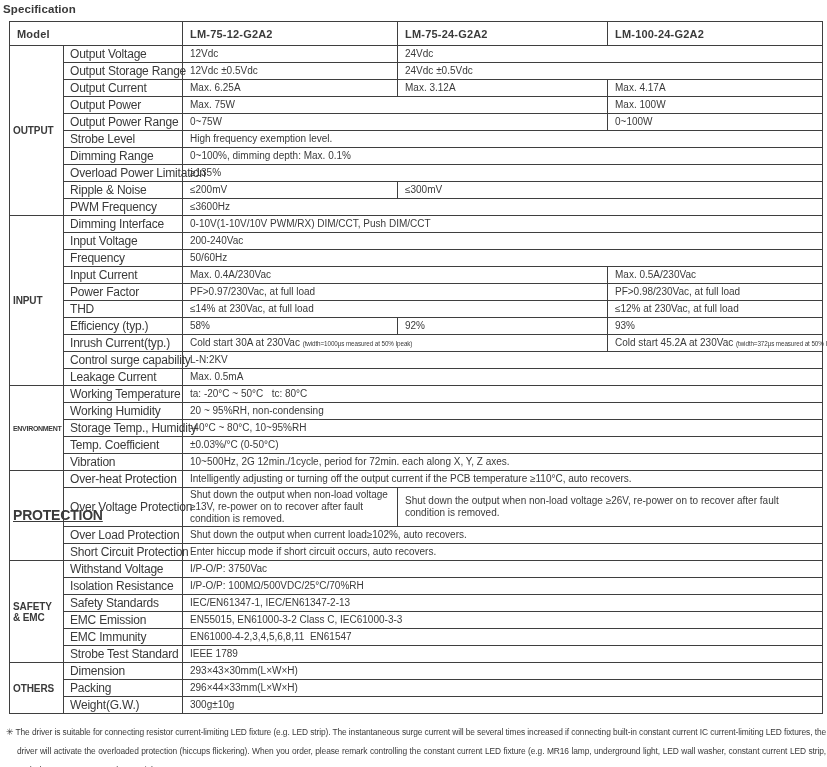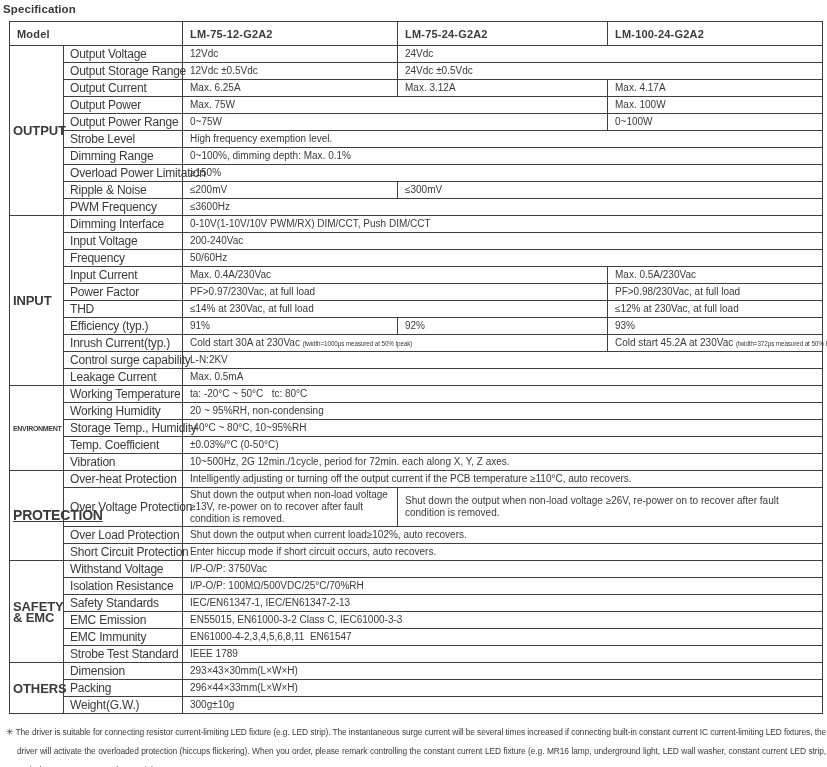--- a/index.html
+++ b/index.html
@@ -33,21 +33,21 @@
     height: 24px;
     font-size: 11px;
     font-weight: bold;
     padding: 2px 7px;
     letter-spacing: 0.2px;
   }
   thead th.model-head { font-size: 11px; }
   tbody td { height: 16px; }
   td.section-cell {
     font-weight: bold;
-    font-size: 13px;
+    font-size: 10px;
     padding: 2px 3px;
     letter-spacing: -0.1px;
     line-height: 11px;
   }
   td.sec-environment { font-size: 7px; letter-spacing: -0.3px; }
   td.sec-protection  { font-size: 14px; letter-spacing: -0.2px; text-decoration: underline; }
   td.label-cell {
     font-size: 12px;
     letter-spacing: -0.2px;
     padding: 1px 4px 1px 6px;
@@ -130,21 +130,21 @@
         <tr>
           <td class="label-cell">Strobe Level</td>
           <td class="value-cell" colspan="3">High frequency exemption level.</td>
         </tr>
         <tr>
           <td class="label-cell">Dimming Range</td>
           <td class="value-cell" colspan="3">0~100%, dimming depth: Max. 0.1%</td>
         </tr>
         <tr>
           <td class="label-cell">Overload Power Limitation</td>
-          <td class="value-cell" colspan="3">≥150%</td>
+          <td class="value-cell" colspan="3">≥135%</td>
         </tr>
         <tr>
           <td class="label-cell">Ripple &amp; Noise</td>
           <td class="value-cell">≤200mV</td>
           <td class="value-cell" colspan="2">≤300mV</td>
         </tr>
         <tr>
           <td class="label-cell">PWM Frequency</td>
           <td class="value-cell" colspan="3">≤3600Hz</td>
         </tr>
@@ -171,21 +171,21 @@
           <td class="value-cell" colspan="2">PF&gt;0.97/230Vac, at full load</td>
           <td class="value-cell">PF&gt;0.98/230Vac, at full load</td>
         </tr>
         <tr>
           <td class="label-cell">THD</td>
           <td class="value-cell" colspan="2">≤14% at 230Vac, at full load</td>
           <td class="value-cell">≤12% at 230Vac, at full load</td>
         </tr>
         <tr>
           <td class="label-cell">Efficiency (typ.)</td>
-          <td class="value-cell">91%</td>
+          <td class="value-cell">58%</td>
           <td class="value-cell">92%</td>
           <td class="value-cell">93%</td>
         </tr>
         <tr>
           <td class="label-cell">Inrush Current(typ.)</td>
           <td class="value-cell has-note" colspan="2"><span>Cold start 30A at 230Vac</span> <span class="small-note">(twidth=1000μs measured at 50% Ipeak)</span></td>
           <td class="value-cell has-note"><span>Cold start 45.2A at 230Vac</span> <span class="small-note">(twidth=372μs measured at 50% Ipeak)</span></td>
         </tr>
         <tr>
           <td class="label-cell">Control surge capability</td>

